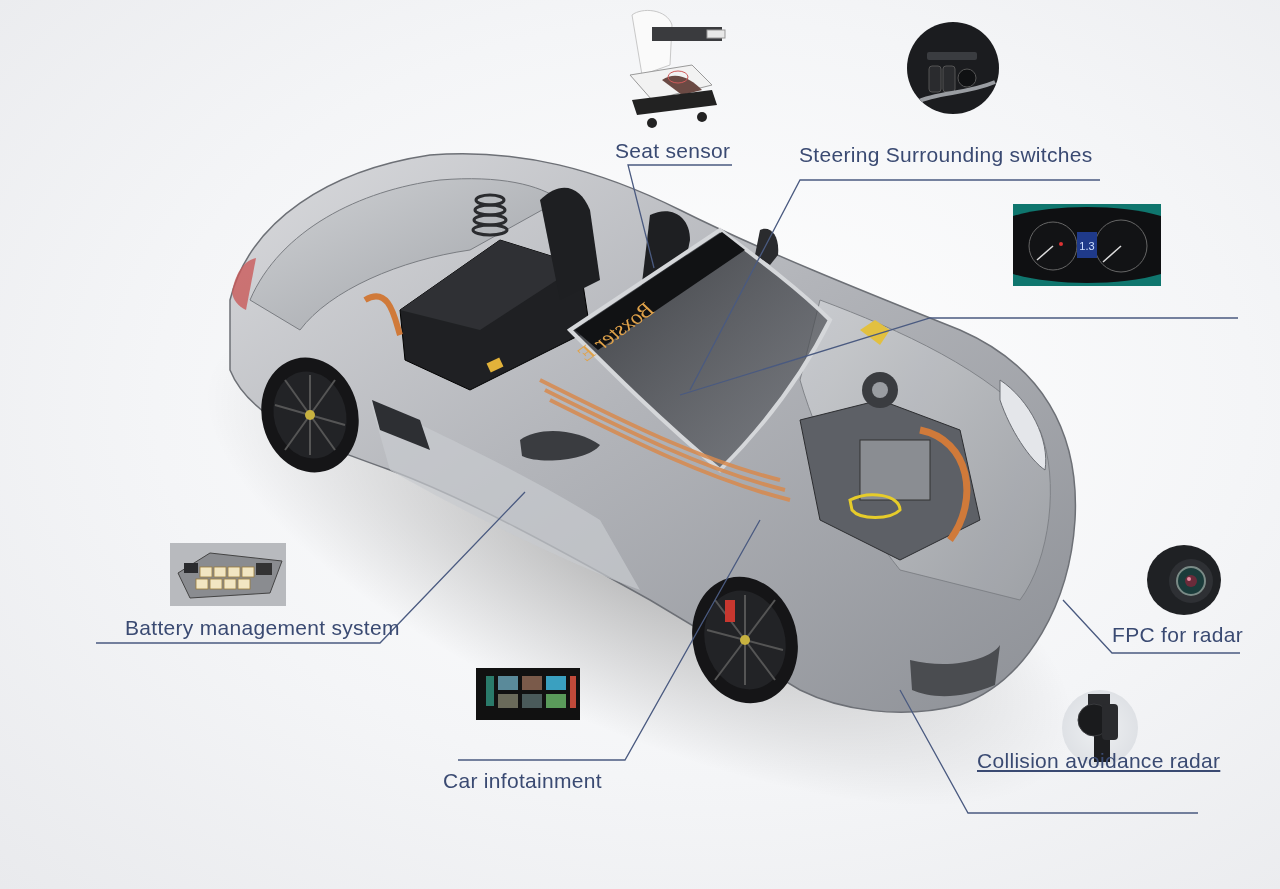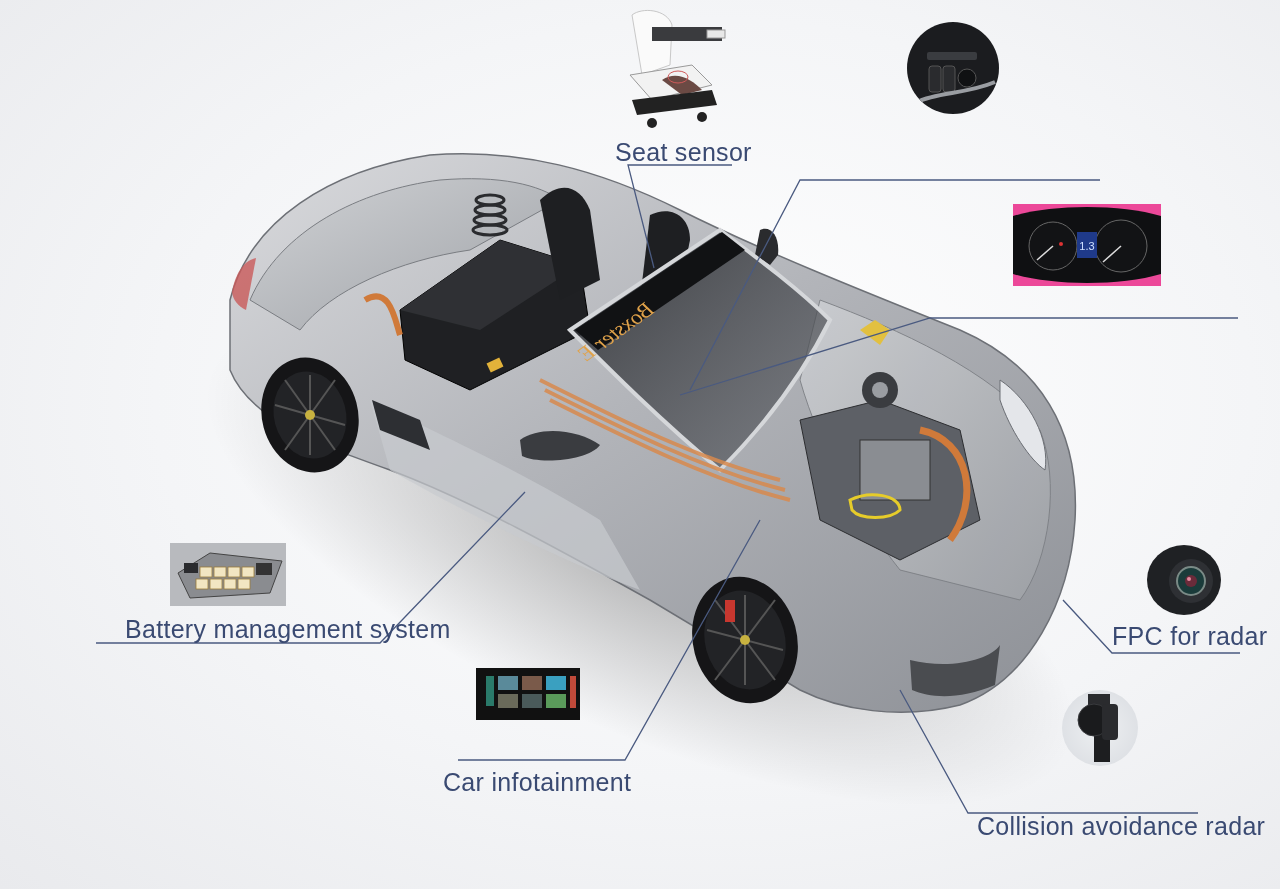--- a/index.html
+++ b/index.html
@@ -4,21 +4,21 @@
   <style>
     html, body { margin: 0; padding: 0; }
     body {
       width: 1280px; height: 889px; overflow: hidden; position: relative;
       background: radial-gradient(ellipse at 55% 45%, #ffffff 0%, #f4f5f7 55%, #e9eaed 100%);
       font-family: "Liberation Sans", sans-serif;
     }
     .stage { position: absolute; inset: 0; }
     svg.art { position: absolute; left: 0; top: 0; }
     .label {
-      position: absolute; color: #3a4a72; font-size: 25px; letter-spacing: 0.3px;
+      position: absolute; color: #3a4a72; font-size: 21px; letter-spacing: 0.3px;
       white-space: nowrap; line-height: 1;
     }
     .thumb { position: absolute; overflow: hidden; }
   </style>
 </head>
 <body>
 
 <div class="stage">
 
   <svg class="art" width="1280" height="889" viewBox="0 0 1280 889">
@@ -162,22 +162,23 @@
 
   <div class="thumb" style="left:907px;top:22px;width:92px;height:92px;border-radius:50%;background:#1b1c1f;">
     <svg width="92" height="92" viewBox="0 0 92 92">
       <rect x="20" y="30" width="50" height="8" rx="2" fill="#3a3c40"></rect>
       <rect x="22" y="44" width="12" height="26" rx="3" fill="#2a2b2e" stroke="#555"></rect>
       <rect x="36" y="44" width="12" height="26" rx="3" fill="#2a2b2e" stroke="#555"></rect>
       <circle cx="60" cy="56" r="9" fill="#101113" stroke="#555"></circle>
       <path d="M10 80 C 30 70, 60 72, 88 60" stroke="#9a9da2" stroke-width="4" fill="none"></path>
     </svg>
   </div>
-
-  <div class="thumb" style="left:1013px;top:204px;width:148px;height:82px;background:#ec4899;">
+  <div class="label" style="left:799px;top:144px;">Steering Surrounding switches</div>
+
+  <div class="thumb" style="left:1013px;top:204px;width:148px;height:82px;background:#0f766e;">
     <svg width="148" height="82" viewBox="0 0 148 82">
       <path d="M0 12 C 40 0, 108 0, 148 12 L 148 70 C 108 82, 40 82, 0 70 Z" fill="#0f1012"></path>
       <circle cx="40" cy="42" r="24" fill="#121315" stroke="#666"></circle>
       <circle cx="108" cy="42" r="26" fill="#121315" stroke="#666"></circle>
       <line x1="40" y1="42" x2="24" y2="56" stroke="#ddd" stroke-width="1.5"></line>
       <line x1="108" y1="42" x2="90" y2="58" stroke="#ddd" stroke-width="1.5"></line>
       <circle cx="48" cy="40" r="2" fill="#d33"></circle>
       <rect x="64" y="28" width="20" height="26" fill="#1f3a8a"></rect>
       <text x="74" y="46" fill="#cfe0ff" font-size="11" text-anchor="middle" font-family="'Liberation Sans', sans-serif">1.3</text>
     </svg>
@@ -194,21 +195,21 @@
   <div class="label" style="left:1112px;top:624px;">FPC for radar</div>
 
   <div class="thumb" style="left:1062px;top:690px;width:76px;height:76px;border-radius:50%;background:radial-gradient(circle,#eef0f2,#d8dbe0);">
     <svg width="76" height="76" viewBox="0 0 76 76">
       <rect x="26" y="4" width="22" height="14" fill="#2a2b2e"></rect>
       <rect x="32" y="40" width="16" height="32" fill="#1d1e20"></rect>
       <circle cx="32" cy="30" r="16" fill="#1a1b1d" stroke="#3a3b3e"></circle>
       <rect x="40" y="14" width="16" height="36" rx="4" fill="#2a2b2e"></rect>
     </svg>
   </div>
-  <div class="label" style="left:977px;top:814px;">Collision avoidance radar</div>
+  <div class="label" style="left:977px;top:750px;text-decoration:underline;">Collision avoidance radar</div>
 
   <div class="thumb" style="left:476px;top:668px;width:104px;height:52px;background:#1a1b1d;">
     <svg width="104" height="52" viewBox="0 0 104 52">
       <rect x="0" y="0" width="104" height="52" fill="#111"></rect>
       <rect x="10" y="8" width="8" height="30" fill="#2a7a6a"></rect>
       <rect x="22" y="8" width="20" height="14" fill="#5a8a9a"></rect>
       <rect x="46" y="8" width="20" height="14" fill="#7a5a4a"></rect>
       <rect x="70" y="8" width="20" height="14" fill="#3aa0c0"></rect>
       <rect x="22" y="26" width="20" height="14" fill="#6a6a5a"></rect>
       <rect x="46" y="26" width="20" height="14" fill="#4a5a5a"></rect>

